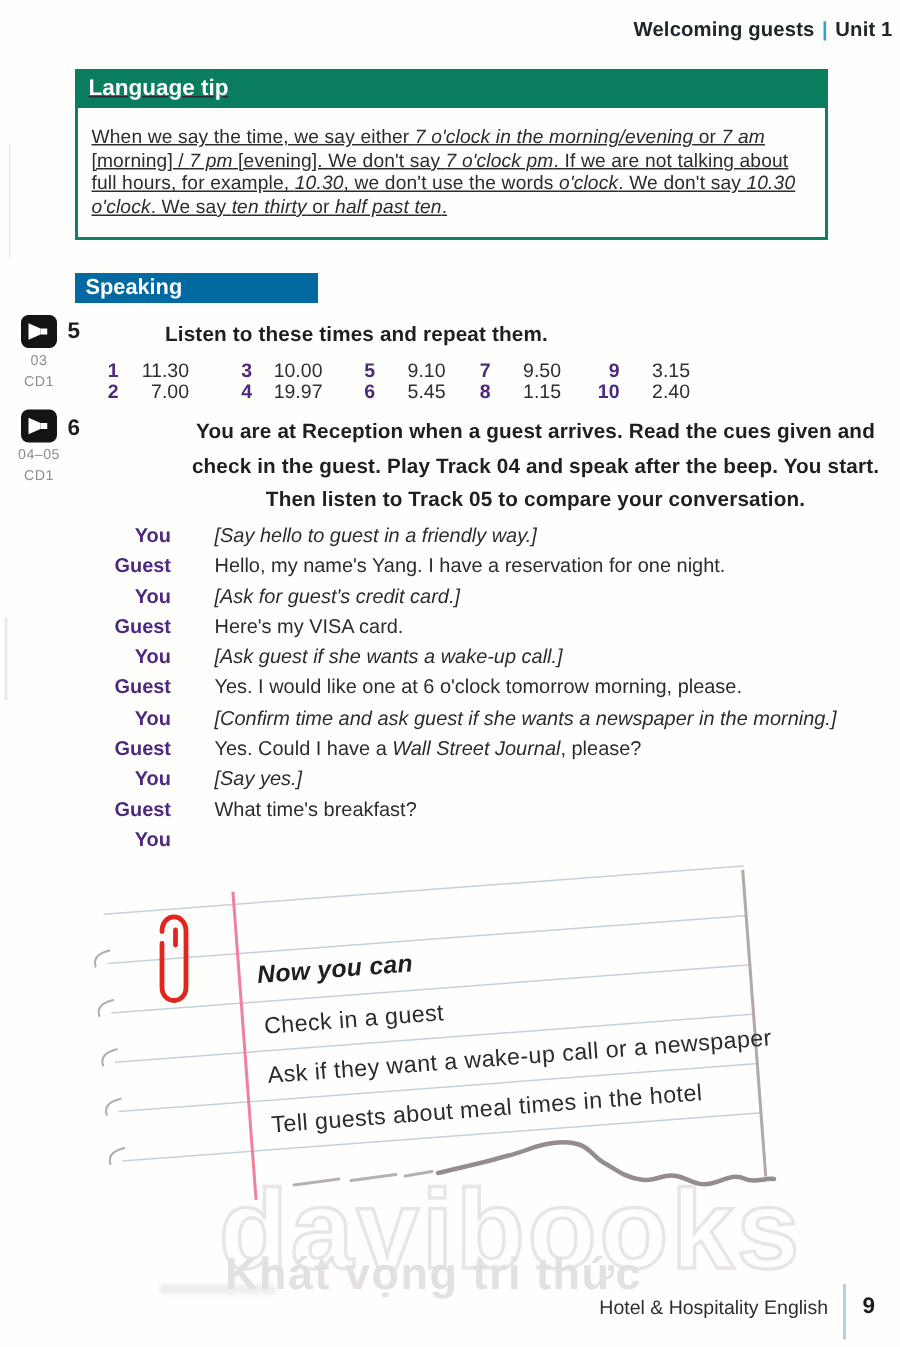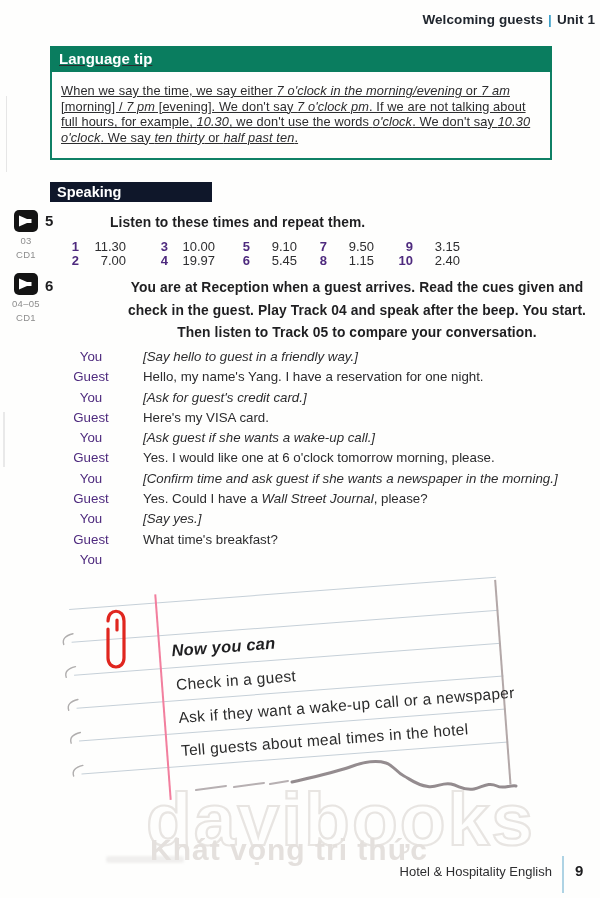--- a/index.html
+++ b/index.html
@@ -12,38 +12,38 @@
   
   .hdr { position:absolute; top:12px; right:5px; font-size:13.5px; font-weight:bold; color:#20262e; letter-spacing:0.1px; }
   .hdr .sep { color:#3a9fc9; font-weight:bold; padding:0 5px; }
 
   
   .tip { position:absolute; left:50px; top:46px; width:502px;text-decoration:underline; }
   .tip-head { background:#0a7d5f; color:#fff; font-weight:bold; font-size:15px; height:26px; line-height:26px; padding-left:9px; box-sizing:border-box; }
   .tip-body { border:2px solid #0f8065; border-top:none; box-sizing:border-box; padding:11px 12px 13px 9px; font-size:12.8px; line-height:15.6px; color:#2c2c2e; letter-spacing:0.1px; }
 
   
-  .spk-bar { position:absolute; left:50px; top:182px; width:162px; height:20px; background:#0f172a; color:#fff; font-weight:bold; font-size:14.5px; line-height:20px; padding-left:7px; box-sizing:border-box; }
+  .spk-bar { position:absolute; left:50px; top:182px; width:162px; height:20px; background:#0369a1; color:#fff; font-weight:bold; font-size:14.5px; line-height:20px; padding-left:7px; box-sizing:border-box; }
 
   
   .audio { position:absolute; left:2px; width:48px; text-align:center; }
   .audio-icon { width:24px; height:22px; background:#141414; border-radius:5px; margin:0 auto; display:flex; align-items:center; justify-content:center; }
   .trk { font-size:9.5px; color:#8d8d8d; margin-top:3px; letter-spacing:0.3px; }
 
   .exnum { position:absolute; left:45px; font-size:15px; font-weight:bold; color:#1d1d1f; }
   .exinstr { position:absolute; left:78px; font-size:13.8px; font-weight:bold; color:#1f1f21; line-height:22.5px; letter-spacing:0.1px;padding-left:32px; }
 
   
   .tcell { position:absolute; font-size:13px; white-space:nowrap; }
   .tn { display:inline-block; width:22px; text-align:right; font-weight:bold; color:#4e2a7e; }
   .tv { display:inline-block; width:44px; text-align:right; margin-left:3px; color:#2e2e30; }
 
   
   .dline { position:absolute; left:0; width:600px; height:20px; }
-  .dlabel { position:absolute; left:68px; width:46px; text-align:center; font-weight:normal; font-size:13.3px; color:#4e2a7e; }
+  .dlabel { position:absolute; left:68px; width:46px; text-align:right; font-weight:bold; font-size:13.3px; color:#4e2a7e; }
   .dtext { position:absolute; left:143px; width:425px; font-size:13.3px; color:#2c2c2e; white-space:nowrap; }
 
   
   .note { position:absolute; left:55px; top:608px; width:452px; height:200px; transform:rotate(-4.3deg); transform-origin:0 0; z-index:2; }
   .rule { position:absolute; left:14px; width:428px; height:1px; background:#c6d0d8; }
   .margin-line { position:absolute; left:100px; top:-6px; width:1.5px; height:206px; background:#f27f9e; }
   .paper-edge { position:absolute; left:440px; top:5px; width:1.5px; height:205px; background:#b3a8a8; }
   .note-title { position:absolute; left:113px; top:42px; font-size:16.5px; font-weight:bold; font-style:italic; color:#1f1f21; letter-spacing:0.2px; }
   .note-item { position:absolute; left:115px; font-size:15.5px; color:#2b2b2b; letter-spacing:0.3px; white-space:nowrap; }
 

